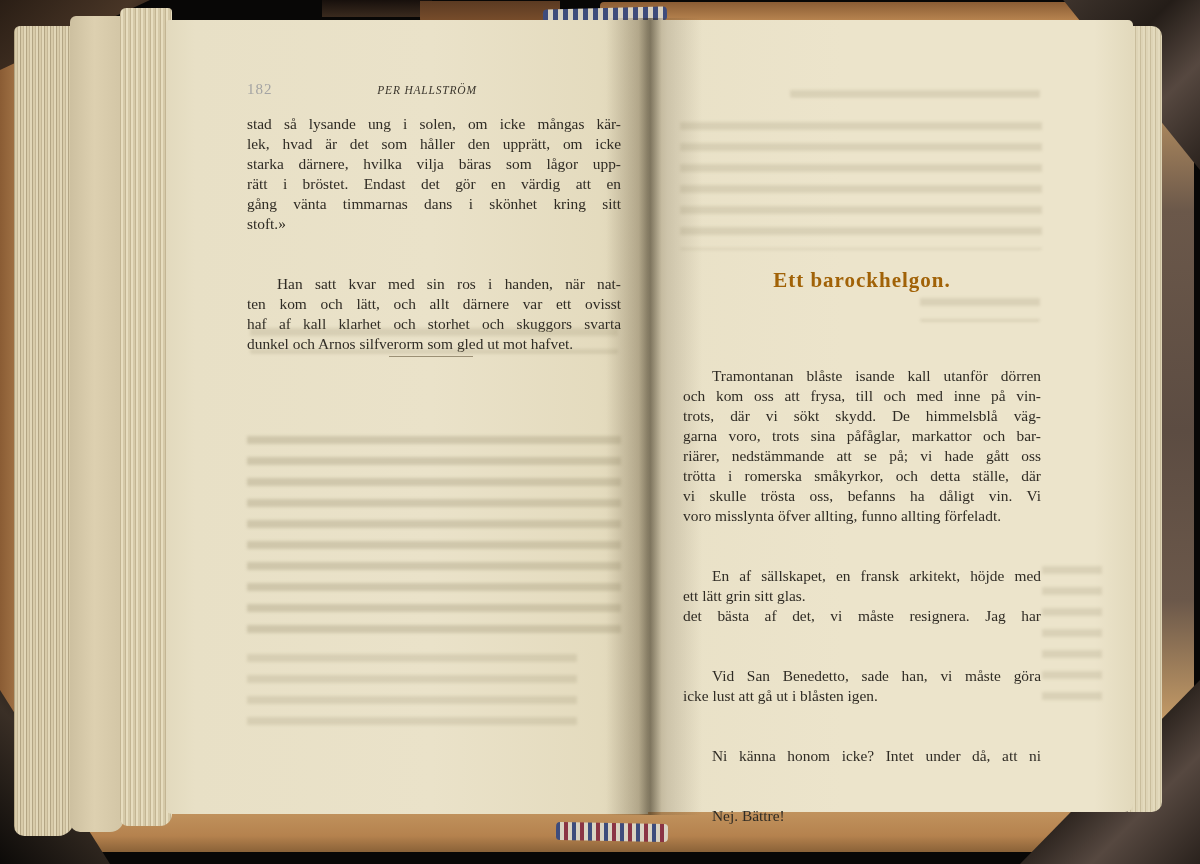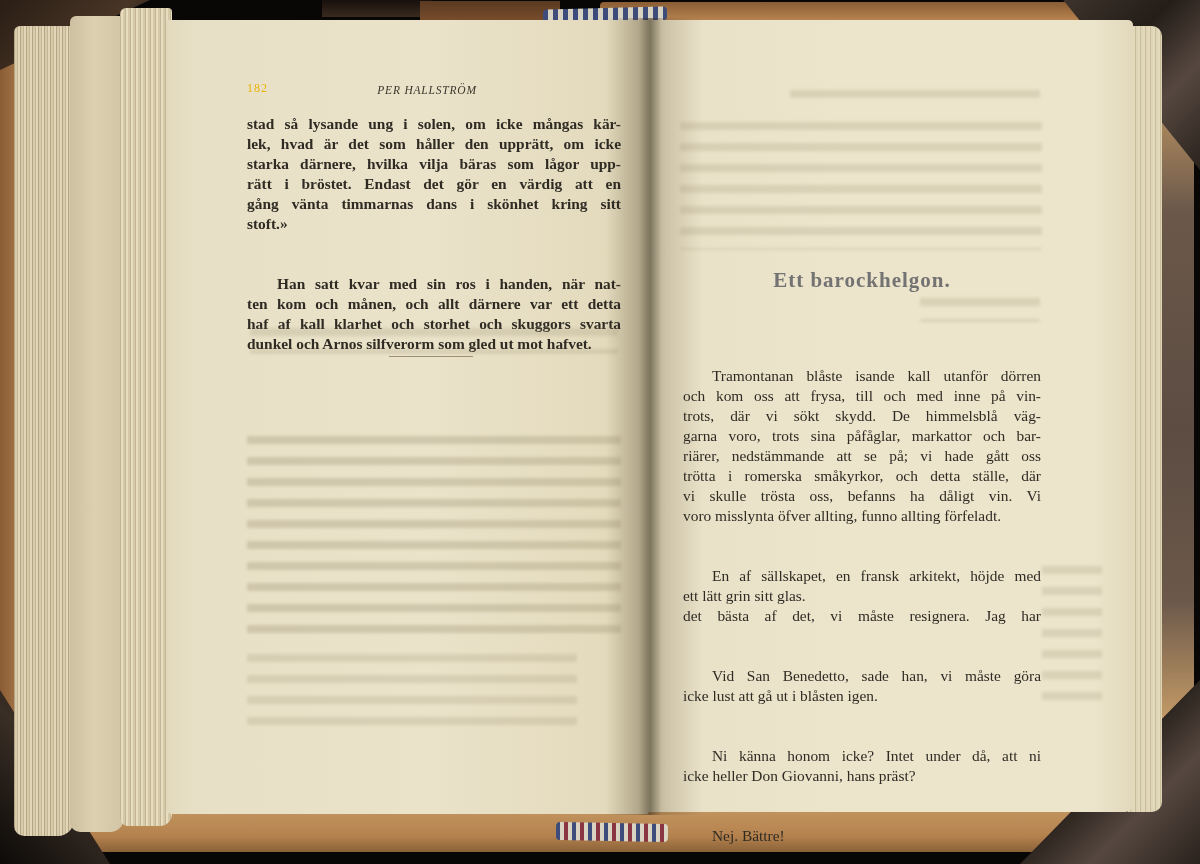--- a/index.html
+++ b/index.html
@@ -48,31 +48,31 @@
     background:repeating-linear-gradient(90deg,#e3dabd 0 2px,#c9bd9c 2px 3px,#ded4b6 3px 5px);}
 
   
   .page-left{left:166px;top:20px;width:482px;height:794px;border-radius:4px 0 0 6px;
     background:linear-gradient(90deg,#e2d9bd 0%,#e8e0c6 6%,#eae2c9 55%,#e4dbbe 90%,#d9cfb0 100%);}
   .page-right{left:648px;top:20px;width:485px;height:792px;border-radius:0 5px 8px 0;
     background:linear-gradient(90deg,#dcd2b3 0%,#e9e1c7 4%,#ece4cb 40%,#ece4cb 92%,#e2d9bc 100%);}
   .gutter{left:606px;top:18px;width:96px;height:797px;pointer-events:none;
     background:linear-gradient(90deg,rgba(0,0,0,0) 0%,rgba(85,70,45,.30) 34%,rgba(47,38,22,.55) 46%,rgba(85,70,45,.22) 58%,rgba(0,0,0,0) 100%);}
   .lp-header{left:247px;top:84px;width:374px;height:16px;font-size:11.5px;letter-spacing:.8px;color:#3a352c;}
-  .lp-pageno{position:absolute;left:0;top:-3px;font-size:12px;letter-spacing:1px;color:#eab308;}
+  .lp-pageno{position:absolute;left:0;top:-3px;font-size:15px;letter-spacing:1px;color:#a3a3a3;}
   .lp-runhead{position:absolute;left:50%;top:0;transform:translateX(-57%);white-space:nowrap;font-style:italic;}
-  .lp-body{left:247px;top:114px;width:374px;font-weight:bold;}
+  .lp-body{left:247px;top:114px;width:374px;}
   .rp-body{left:683px;top:326px;width:358px;}
   .tline{height:20px;line-height:20px;font-size:15.4px;overflow:hidden;color:var(--ink);}
   .tline.just{text-align:justify;text-align-last:justify;}
   .tline.ind{text-indent:29px;margin-top:40px;}
   .lp-body .tline.ind{text-indent:30px;}
   .divider{left:389px;top:356px;width:84px;height:1px;background:#8d8166;opacity:.85;}
   .chapter{left:683px;top:268px;width:358px;text-align:center;font-size:21px;font-weight:bold;
-    letter-spacing:1px;color:#737373;}
+    letter-spacing:1px;color:#a16207;}
 
   
   .smudge{filter:blur(1.4px);opacity:.5;border-radius:2px;
     background:repeating-linear-gradient(180deg,transparent 0 5px,rgba(148,138,106,.60) 7px 13px,transparent 15px 21px);}
   .smudge.light{opacity:.34;}
 </style>
 </head>
 <body>
 
 <div class="photo">
@@ -104,21 +104,21 @@
     <span class="lp-runhead">PER HALLSTRÖM</span>
   </div>
   <div class="abs lp-body">
       <div class="tline just">stad så lysande ung i solen, om icke mångas kär-</div>
       <div class="tline just">lek, hvad är det som håller den upprätt, om icke</div>
       <div class="tline just">starka därnere, hvilka vilja bäras som lågor upp-</div>
       <div class="tline just">rätt i bröstet. Endast det gör en värdig att en</div>
       <div class="tline just">gång vänta timmarnas dans i skönhet kring sitt</div>
       <div class="tline">stoft.»</div>
       <div class="tline just ind">Han satt kvar med sin ros i handen, när nat-</div>
-      <div class="tline just">ten kom och månen, och allt därnere var ett detta</div>
+      <div class="tline just">ten kom och lätt, och allt därnere var ett ovisst</div>
       <div class="tline just">haf af kall klarhet och storhet och skuggors svarta</div>
       <div class="tline">dunkel och Arnos silfverorm som gled ut mot hafvet.</div>
     </div>
   <div class="abs smudge light" style="left:250px;top:322px;width:368px;height:32px;"></div>
   <div class="abs divider"></div>
   <div class="abs smudge" style="left:247px;top:430px;width:374px;height:212px;"></div>
   <div class="abs smudge light" style="left:247px;top:648px;width:330px;height:84px;"></div>
 
   <div class="abs smudge light" style="left:790px;top:84px;width:250px;height:14px;"></div>
   <div class="abs smudge light" style="left:680px;top:116px;width:362px;height:134px;"></div>
@@ -133,18 +133,17 @@
       <div class="tline just">riärer, nedstämmande att se på; vi hade gått oss</div>
       <div class="tline just">trötta i romerska småkyrkor, och detta ställe, där</div>
       <div class="tline just">vi skulle trösta oss, befanns ha dåligt vin. Vi</div>
       <div class="tline">voro misslynta öfver allting, funno allting förfeladt.</div>
       <div class="tline just ind">En af sällskapet, en fransk arkitekt, höjde med</div>
       <div class="tline">ett lätt grin sitt glas.</div>
       <div class="tline just">det bästa af det, vi måste resignera. Jag har</div>
       <div class="tline just ind">Vid San Benedetto, sade han, vi måste göra</div>
       <div class="tline">icke lust att gå ut i blåsten igen.</div>
       <div class="tline just ind">Ni känna honom icke? Intet under då, att ni</div>
-      <div class="tline">icke heller Don Giovanni, hans präst?</div>
       <div class="tline ind">Nej. Bättre!</div>
       <div class="tline just ind">Nå ja. Bättre kan jag inte göra. Han föll</div>
     </div>
 
 </div>
 
 </body></html>

